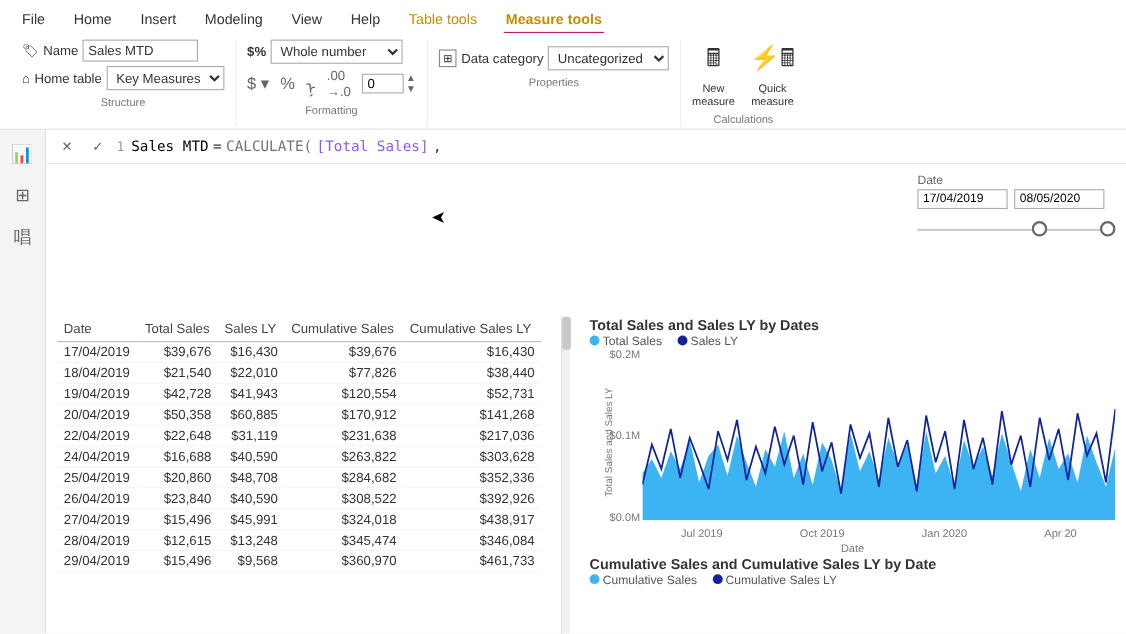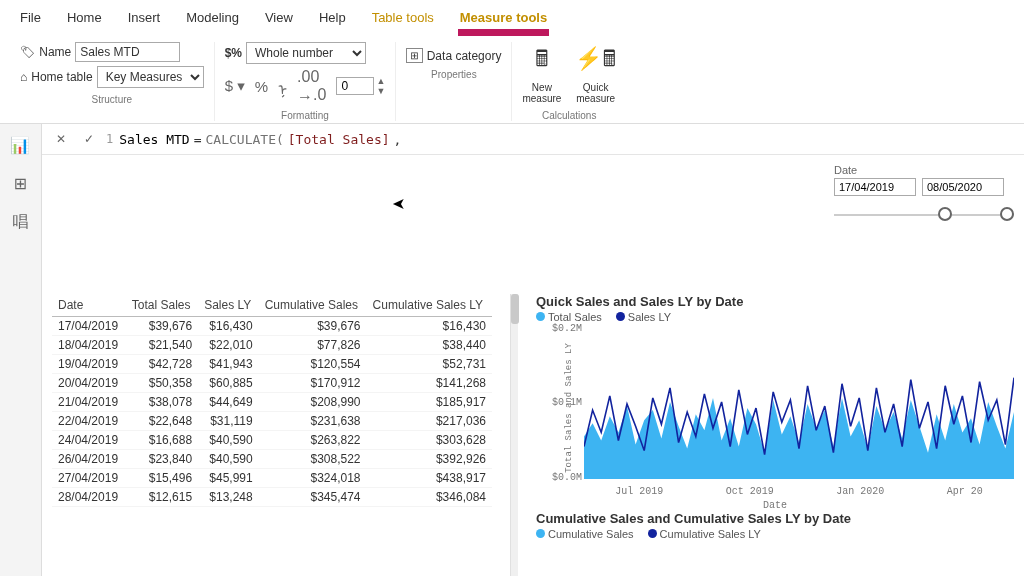--- a/index.html
+++ b/index.html
@@ -1,20 +1,20 @@
 <!DOCTYPE html>
 <html><head>
 <meta charset="utf-8">
 <style>
 * { margin:0; padding:0; box-sizing:border-box; }
 body { font-family:"Segoe UI",Arial,sans-serif; font-size:12px; background:#f8f8f8; color:#333; width:1024px; height:576px; overflow:hidden; }
 .ribbon-tabs { display:flex; gap:22px; padding:4px 18px 0; background:#fff; font-size:13px; }
 .ribbon-tabs div { padding:6px 2px 4px; cursor:pointer; }
 .ribbon-tabs .ctx { color:#c28f00; }
-.ribbon-tabs .ctx.active { border-bottom:7px solid #be185d; font-weight:600; }
+.ribbon-tabs .ctx.active { border-bottom:1px solid #be185d; font-weight:600; }
 .ribbon { display:flex; background:#fff; border-bottom:1px solid #ddd; padding:6px 10px 2px; }
 .group { display:flex; flex-direction:column; align-items:center; padding:0 10px; border-right:1px solid #eee; }
 .group:last-child { border-right:none; }
 .group-body { display:flex; gap:8px; align-items:flex-start; }
 .group-label { font-size:10px; color:#777; margin-top:6px; }
 .fcol { display:flex; flex-direction:column; gap:4px; }
 .frow { display:flex; align-items:center; gap:4px; }
 input.box, select.box { border:1px solid #aaa; font-size:12px; padding:2px 4px; background:#fff; color:#333; }
 input.box { width:105px; }
 .fmt-row { display:flex; gap:10px; font-size:15px; color:#666; align-items:center; }
@@ -53,21 +53,21 @@
 table.data th { text-align:left; padding:4px 6px; border-bottom:1px solid #bbb; font-weight:400; color:#444; white-space:nowrap; }
 table.data td { padding:2px 6px; text-align:right; white-space:nowrap; border-bottom:1px solid #f4f4f4; }
 table.data td.dt { text-align:left; }
 .scroll { width:8px; background:#f0f0f0; border-left:1px solid #e0e0e0; position:relative; }
 .scroll .thumb { position:absolute; left:0; width:8px; top:0; height:30px; background:#c9c9c9; border-radius:3px; }
 
 .charts { flex:1; display:flex; flex-direction:column; gap:14px; }
 .chart-title { font-size:13px; font-weight:600; color:#333; }
 .legend { display:flex; gap:14px; font-size:11px; color:#555; margin:2px 0 4px; align-items:center; }
 .legend .d { width:9px; height:9px; border-radius:50%; display:inline-block; margin-right:3px; }
-.chartbox { position:relative; height:170px;font-family:Liberation Mono, monospace; }
+.chartbox { position:relative; height:170px; }
 .yaxis { position:absolute; left:0; top:0; bottom:18px; width:48px; }
 .ylabel { position:absolute; left:-32px; top:50%; transform:rotate(-90deg); transform-origin:center; font-size:9px; color:#777; white-space:nowrap; }
 .ytick { position:absolute; right:2px; font-size:10px; color:#777; }
 .plot { position:absolute; left:48px; right:0; top:0; bottom:18px; }
 svg.area { width:100%; height:100%; display:block; }
 .xticks { position:absolute; left:48px; right:0; bottom:0; display:flex; justify-content:space-around; font-size:10px; color:#777; }
 .xlabel { position:absolute; bottom:-14px; left:50%; transform:translateX(-50%); font-size:10px; color:#777; }
 </style>
 </head>
 <body>
@@ -106,36 +106,37 @@
     <div class="group-body">
       <div class="fcol">
         <div class="frow">
           <span style="font-weight:bold">$%</span>
           <select class="box" style="width:120px"><option>Whole number</option></select>
         </div>
         <div class="fmt-row">
           <span>$ ▾</span>
           <span>%</span>
           <span>ᠨ</span>
-          <span style="font-size:16px">.00<br>→.0</span>
+          <span style="font-size:12px">.00<br>→.0</span>
           <div class="stepper">
             <input value="0" style="">
             <span style="font-size:9px;color:#666">▲<br>▼</span>
           </div>
         </div>
       </div>
     </div>
     <div class="group-label">Formatting</div>
   </div>
 
   <div class="group">
     <div class="group-body">
       <div class="frow" style="padding-top:6px">
         <span style="border:1px solid #888;padding:1px 3px;font-size:10px">⊞</span>
         <span>Data category</span>
+        <select class="box" style="width:110px"><option>Uncategorized</option></select>
       </div>
     </div>
     <div class="group-label">Properties</div>
   </div>
 
   <div class="group">
     <div class="group-body" style="gap:14px">
       <div class="calc-btn">
         <span class="ic">🖩</span>
         <div class="lbl" style="white-space:pre">New
@@ -160,21 +161,21 @@
 
   <div class="canvas">
     <div class="formula-bar">
       <div class="fbtn">✕</div>
       <div class="fbtn">✓</div>
       <span class="ln">1</span>
       <div class="fcode">
         <span class="mname">Sales MTD</span>
         <span>=</span>
         <span class="fn">CALCULATE(</span>
-        <span style="color:#7f1d1d">[Total Sales]</span>
+        <span style="color:#8b5cf6">[Total Sales]</span>
           <span>,</span>
       </div>
     </div>
 
     <span class="cursor-arrow">➤</span>
 
     <div class="date-slicer">
       <div class="ttl">Date</div>
       <div class="boxes">
         <input value="17/04/2019" style="">
@@ -221,71 +222,78 @@
                 <td>$52,731</td>
               </tr>
               <tr>
                 <td class="dt">20/04/2019</td>
                 <td>$50,358</td>
                 <td>$60,885</td>
                 <td>$170,912</td>
                 <td>$141,268</td>
               </tr>
               <tr>
-                <td class="dt">21/04/2019</td>
-                <td>$38,078</td>
-                <td>$44,649</td>
-                <td>$208,990</td>
-                <td>$185,917</td>
-              </tr>
-              <tr>
                 <td class="dt">22/04/2019</td>
                 <td>$22,648</td>
                 <td>$31,119</td>
                 <td>$231,638</td>
                 <td>$217,036</td>
               </tr>
               <tr>
                 <td class="dt">24/04/2019</td>
                 <td>$16,688</td>
                 <td>$40,590</td>
                 <td>$263,822</td>
                 <td>$303,628</td>
               </tr>
               <tr>
+                <td class="dt">25/04/2019</td>
+                <td>$20,860</td>
+                <td>$48,708</td>
+                <td>$284,682</td>
+                <td>$352,336</td>
+              </tr>
+              <tr>
                 <td class="dt">26/04/2019</td>
                 <td>$23,840</td>
                 <td>$40,590</td>
                 <td>$308,522</td>
                 <td>$392,926</td>
               </tr>
               <tr>
                 <td class="dt">27/04/2019</td>
                 <td>$15,496</td>
                 <td>$45,991</td>
                 <td>$324,018</td>
                 <td>$438,917</td>
               </tr>
               <tr>
                 <td class="dt">28/04/2019</td>
                 <td>$12,615</td>
                 <td>$13,248</td>
                 <td>$345,474</td>
                 <td>$346,084</td>
               </tr>
+              <tr>
+                <td class="dt">29/04/2019</td>
+                <td>$15,496</td>
+                <td>$9,568</td>
+                <td>$360,970</td>
+                <td>$461,733</td>
+              </tr>
             </tbody>
         </table>
       </div>
       <div class="scroll">
           <div class="thumb"></div>
         </div>
 
       <div class="charts">
         <div>
-          <div class="chart-title">Quick Sales and Sales LY by Date</div>
+          <div class="chart-title">Total Sales and Sales LY by Dates</div>
           <div class="legend">
             <span><span class="d" style="background:#3db4f2"></span><span>Total Sales</span></span>
             <span><span class="d" style="background:#12239e"></span><span>Sales LY</span></span>
           </div>
           <div class="chartbox">
             <div class="yaxis">
               <div class="ylabel">Total Sales and Sales LY</div>
               <div class="ytick" style="top:-4px">$0.2M</div>
               <div class="ytick" style="top:46%">$0.1M</div>
               <div class="ytick" style="bottom:-4px">$0.0M</div>

